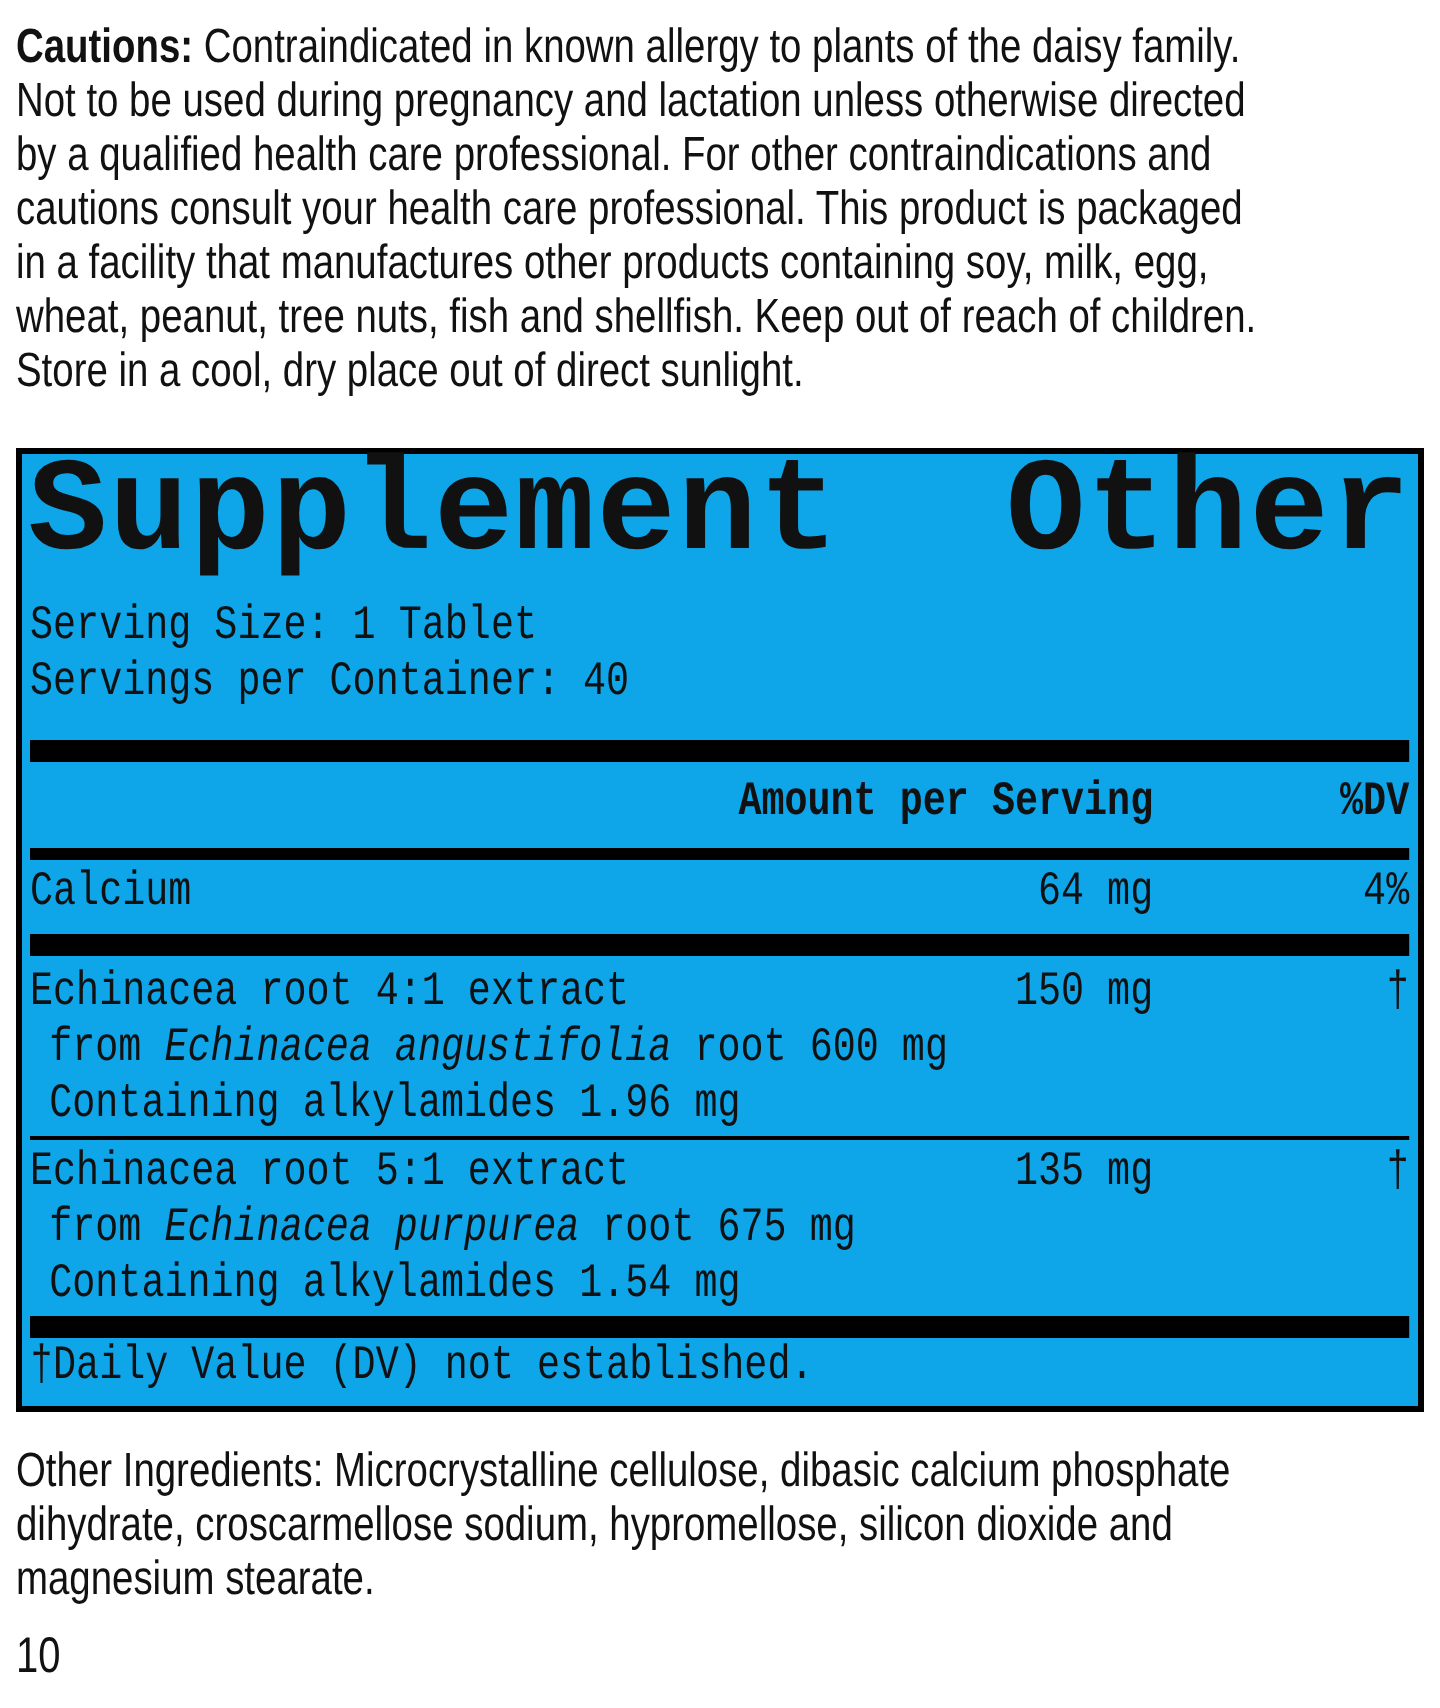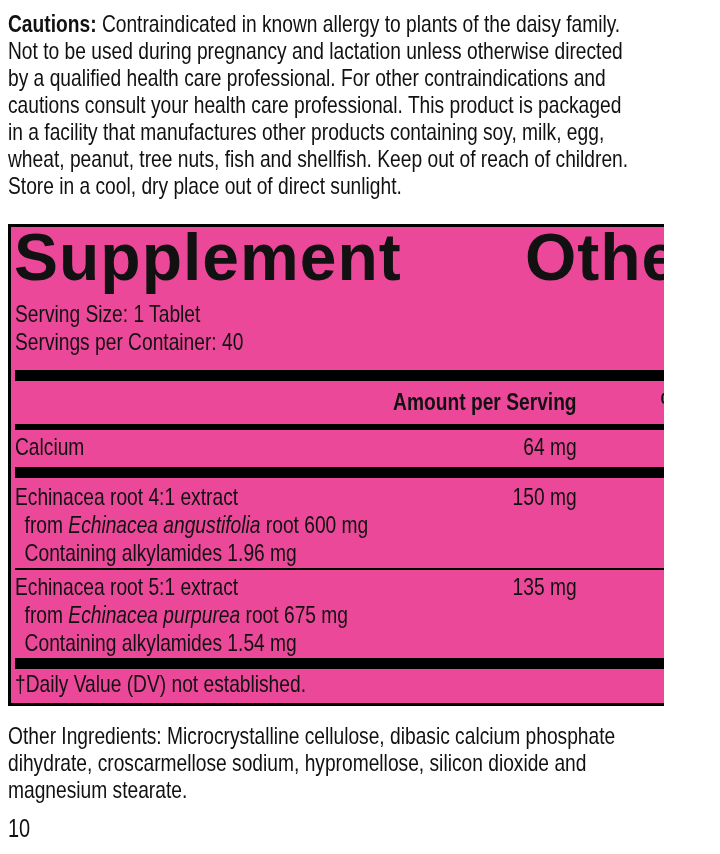--- a/index.html
+++ b/index.html
@@ -1,18 +1,18 @@
 <!DOCTYPE html>
 <html><head>
 <meta charset="utf-8">
 <style>
   html,body { margin:0; padding:0; background:#ffffff; }
   .page {
     position: relative;
-    width: 664px;
+    width: 720px;
     height: 854px;
     box-sizing: border-box;
     padding: 8px 8px 0 8px;
     background: #ffffff;
     color: #111111;
     font-family: "Liberation Sans", "DejaVu Sans", sans-serif;
     overflow: hidden;
     border-radius: 29px;
   }
   
@@ -27,21 +27,22 @@
     margin: 2px 0 0 0;
   }
   .cautions .flow { white-space: pre-line; }
   .cautions b { font-weight: 700; }
 
   .panel {
     margin-top: 25px;
     border: 3px solid #000;
     width: 704px;
     box-sizing: border-box;
-    background: #ec4899;
+    background: #0ea5e9;
+    font-family: Liberation Mono, monospace;
   }
   .sf-title {
     display: flex;
     justify-content: space-between;
     font-weight: 700;
     font-size: 66px;
     line-height: 66px;
     letter-spacing: 1px;
     padding: 0 3px;
     margin: -3px 0 10px 0;

